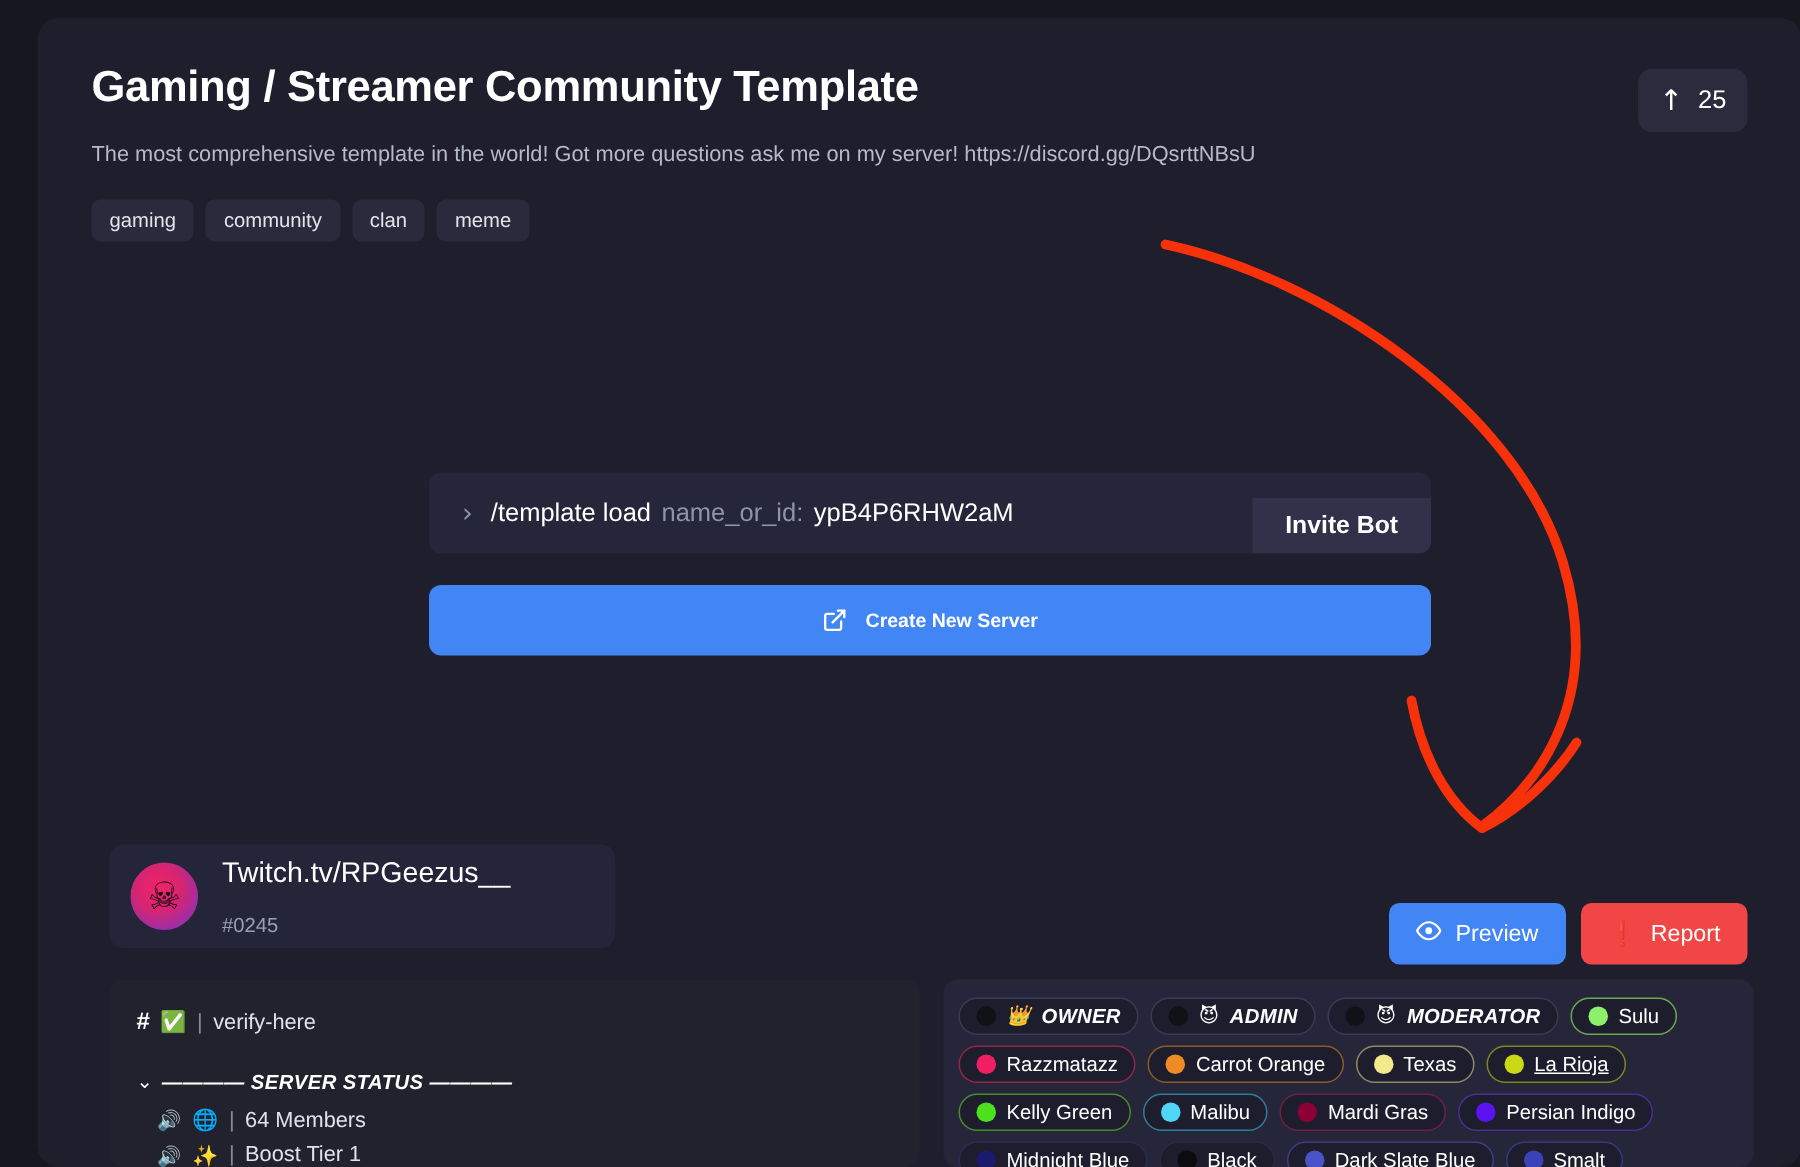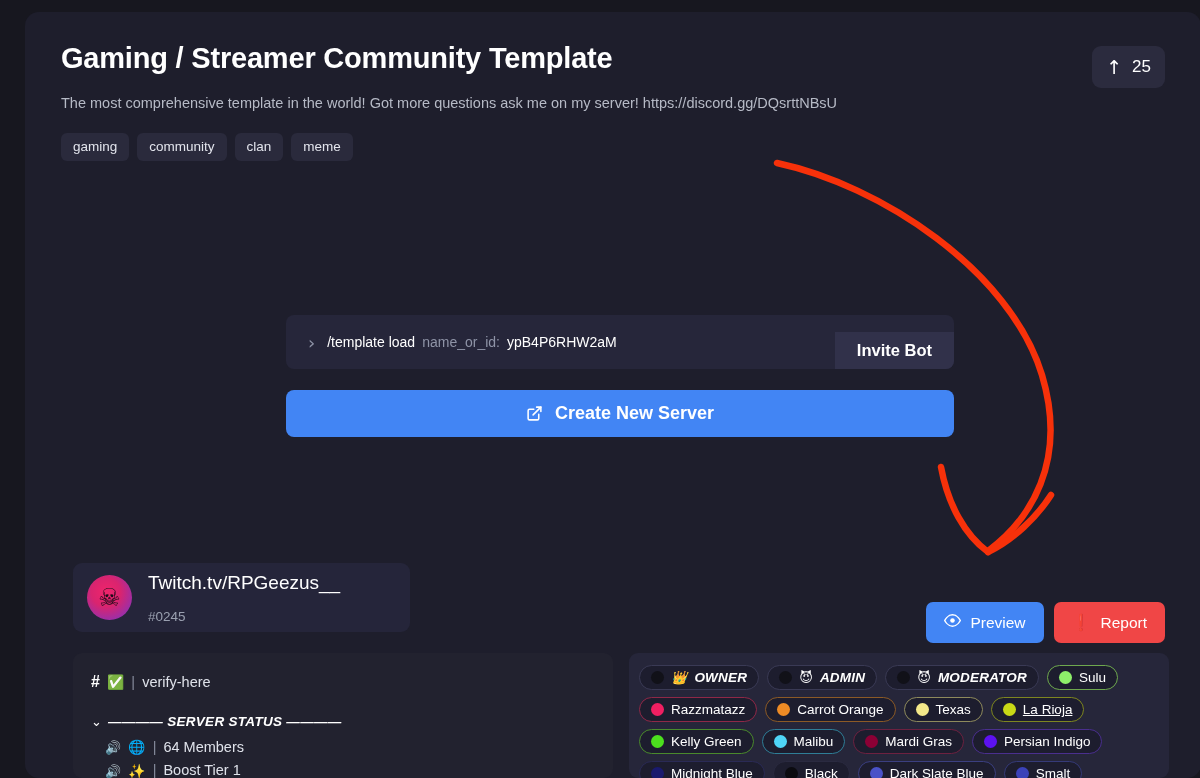--- a/index.html
+++ b/index.html
@@ -114,21 +114,21 @@
     padding-left: 22px;
     padding-right: 12px;
     color: #8e93a6;
     font-size: 18px;
     font-family: "DejaVu Sans", sans-serif;
   }
   .cmdbar .cmdtext {
     display: flex;
     align-items: center;
     gap: 7px;
-    font-size: 14px;
+    font-size: 17px;
     color: #ffffff;
     flex: 1;
   }
   .cmdbar .cmd-param {
     color: #8f94a7;
   }
   .cmdbar .cmd-value { color: #ffffff; }
   .invite-bot {
     display: flex;
     align-items: center;
@@ -146,21 +146,21 @@
   .create-btn {
     position: absolute;
     left: 261px;
     top: 378px;
     width: 668px;
     height: 47px;
     background: #4285f4;
     border: none;
     border-radius: 8px;
     color: #ffffff;
-    font-size: 18px;
+    font-size: 13px;
     font-weight: bold;
     font-family: "Liberation Sans", sans-serif;
     display: flex;
     align-items: center;
     justify-content: center;
     gap: 12px;
     cursor: pointer;
   }
   .create-btn svg { display: block; }
 

